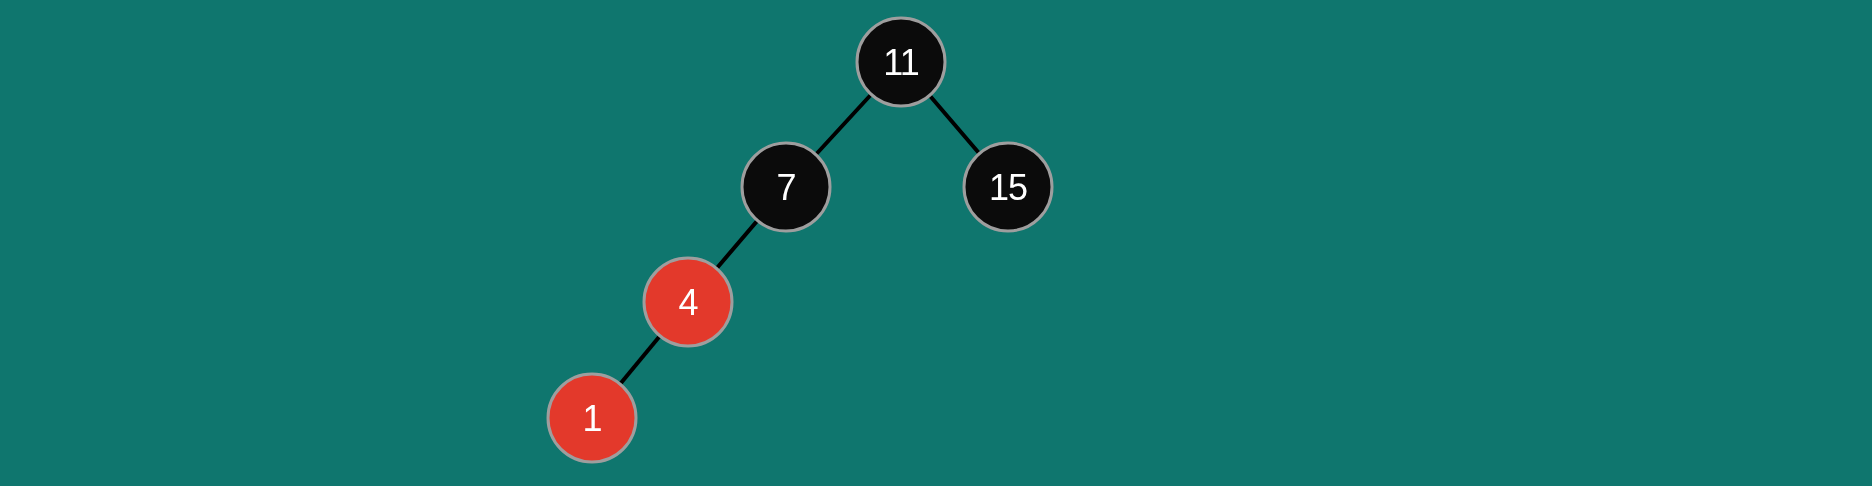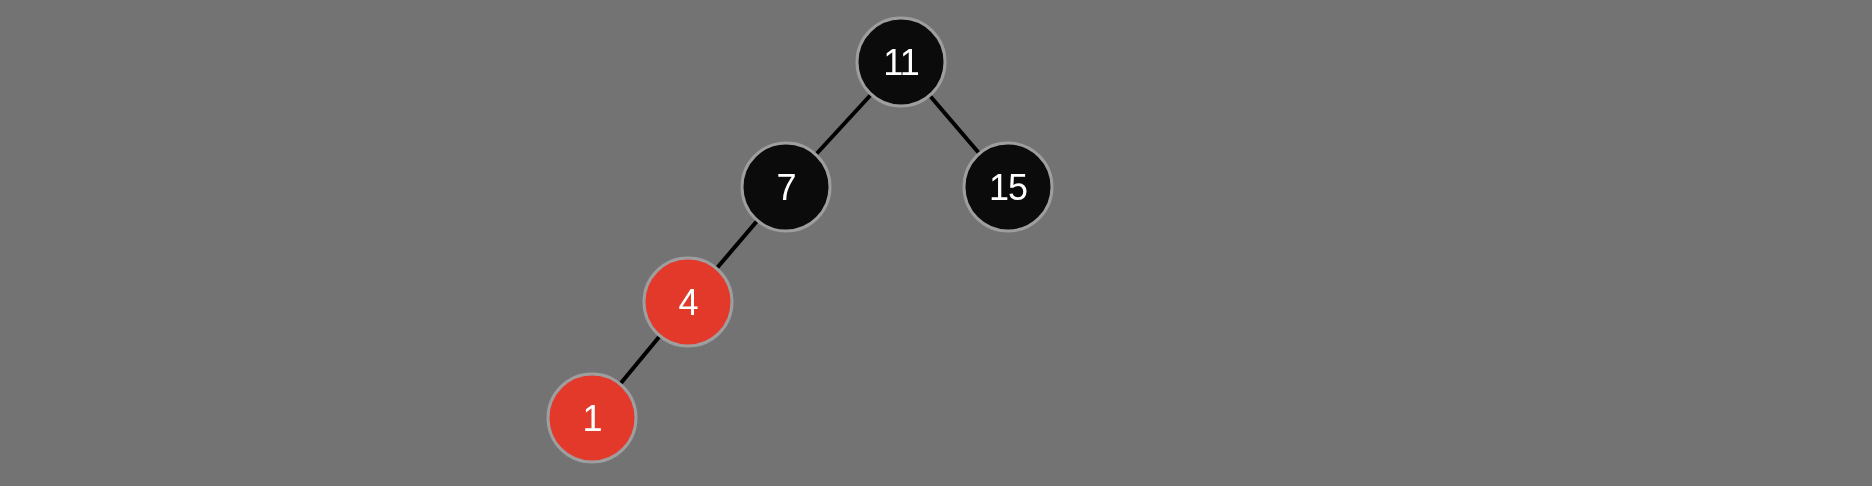--- a/index.html
+++ b/index.html
@@ -8,21 +8,21 @@
     background: #ffffff;
     width: 1872px;
     height: 486px;
     overflow: hidden;
     font-family: "Liberation Sans", "DejaVu Sans", sans-serif;
   }
   .stage {
     position: relative;
     width: 1872px;
     height: 486px;
-    background: #737373;
+    background: #0f766e;
   }
   svg { display: block; }
   .edge-line {
     stroke-linecap: round;
   }
   .node-label {
     font-family: "Liberation Sans", "DejaVu Sans", sans-serif;
     font-weight: 400;
     letter-spacing: -1px;
     user-select: none;

